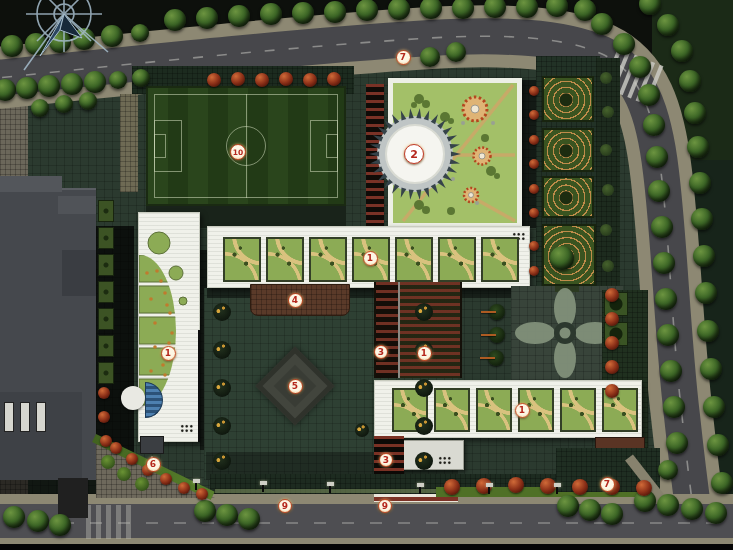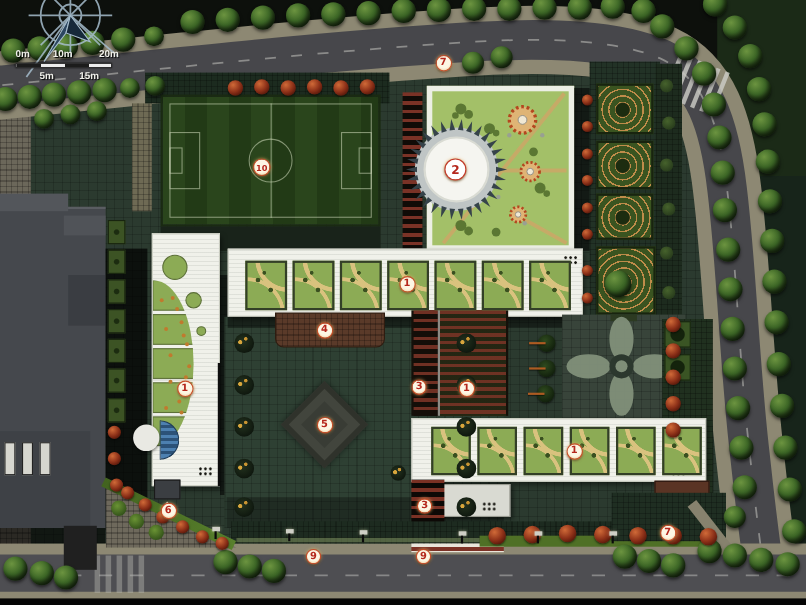--- a/index.html
+++ b/index.html
@@ -511,25 +511,16 @@
         <line x1="16" y1="36" x2="92" y2="36"></line>
       <line x1="27" y1="9" x2="81" y2="63"></line>
         <line x1="81" y1="9" x2="27" y2="63"></line>
       <line x1="54" y1="36" x2="14" y2="92"></line>
         <line x1="54" y1="36" x2="98" y2="74"></line>
     </g>
     <polygon points="54,36 30,78 50,52" fill="#2c4660" stroke="#a6bdcd" stroke-width="1"></polygon>
     <polygon points="54,36 50,52 72,60" fill="#17293a" stroke="#a6bdcd" stroke-width="1"></polygon>
   </svg>
 
-  <div style="left:12px;top:44px;width:104px;height:34px;z-index:45;">
-    <span class="slbl" style="left:2px;top:0;">0m</span>
-    <span class="slbl" style="left:36px;top:0;">10m</span>
-    <span class="slbl" style="left:78px;top:0;">20m</span>
-    <div style="left:2px;top:13px;width:88px;height:5px;border:1px solid #2a2a2a;
-         background:repeating-linear-gradient(90deg,#1c1c1c 0 22px,#ececec 22px 44px);box-shadow:0 0 2px #000;"></div>
-    <span class="slbl" style="left:24px;top:20px;">5m</span>
-    <span class="slbl" style="left:60px;top:20px;">15m</span>
-  </div>
 
 
   <div style="left:0;top:544px;width:733px;height:6px;background:#050505;"></div>
 </div>
 
 </body></html>

